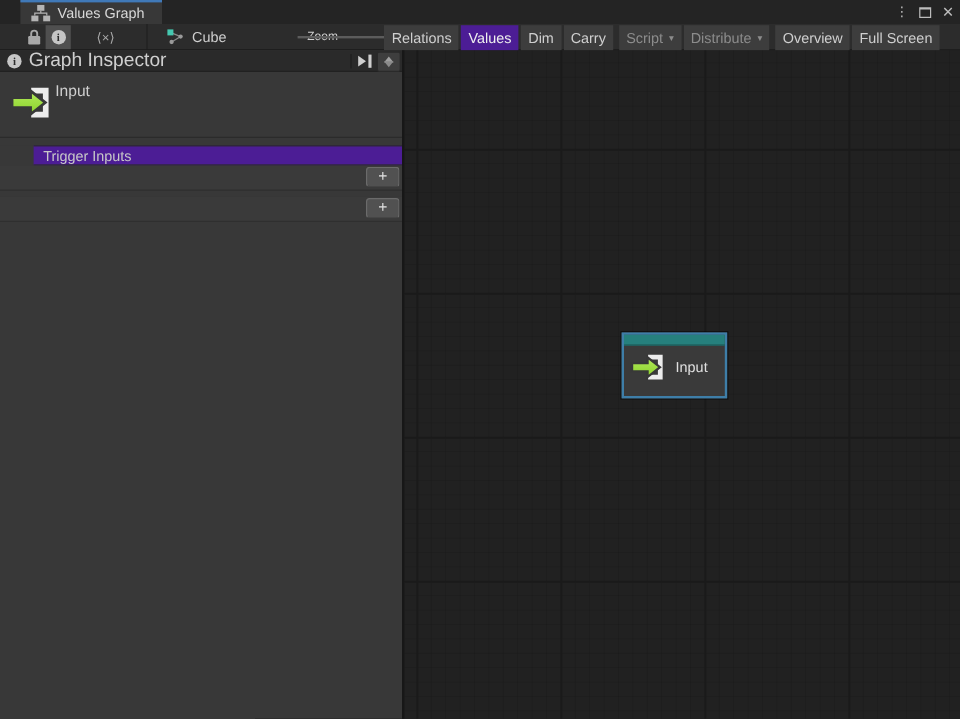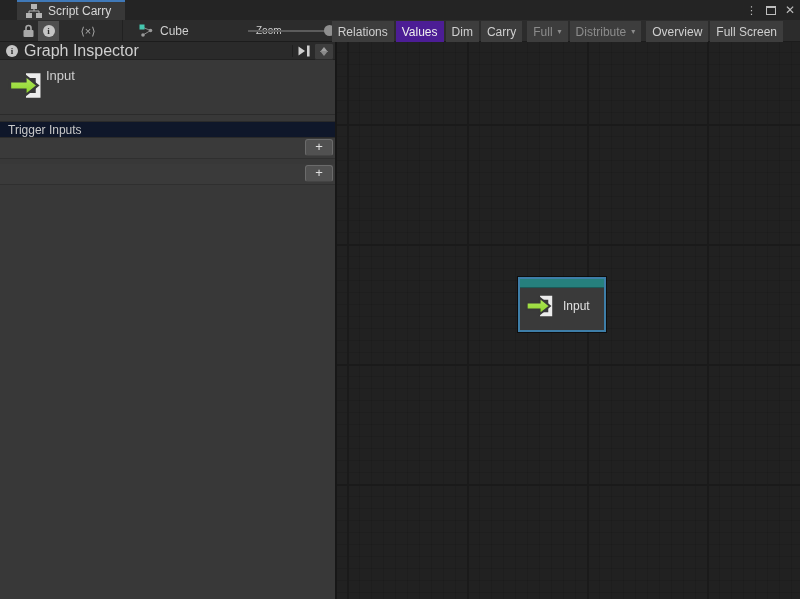--- a/index.html
+++ b/index.html
@@ -60,23 +60,23 @@
              border-left:4px solid transparent; border-right:4px solid transparent;
              border-bottom:5px solid #a0a0a0; }
   .spin-down { position:absolute; left:5px; bottom:3px; width:0; height:0;
                border-left:4px solid transparent; border-right:4px solid transparent;
                border-top:5px solid #8a8a8a; }
   .unit-head { position:relative; height:55px; border-bottom:1px solid #2b2b2b; background:#383838; }
   .unit-icon { position:absolute; left:8px; top:10px; }
   .unit-title { position:absolute; left:46px; top:8px; font-size:13px; color:#cfcfcf; }
   .spacer6 { height:6px; background:#383838; }
   .spacer5 { height:5px; background:#383838; }
-  .sect-label { height:17px; background:#0f172a; border-top:1px solid #2a2a2a;
+  .sect-label { height:17px; background:#4c1d95; border-top:1px solid #2a2a2a;
                 border-bottom:1px solid #2a2a2a; display:flex; align-items:center;
-                padding-left:8px; font-size:12px; color:#c8c8c8; }
+                padding-left:8px; font-size:12px; color:#c8c8c8;margin-left:28px; }
   .sect-row { position:relative; height:21px; background:#3a3a3a; border-bottom:1px solid #2f2f2f; }
   .add-btn { position:absolute; right:2px; top:1px; width:28px; height:17px; background:#515151;
              border:1px solid #6b6b6b; border-bottom-color:#444444; border-radius:3px;
              color:#e0e0e0; font-size:13px; line-height:14px; text-align:center; }
 
   
   .canvas { position:absolute; left:335px; top:42px; right:0; bottom:0;
             border-left:2px solid #171717; background-color:#212121;
             background-image:
               linear-gradient(90deg, #1a1a1a 2px, transparent 2px),
@@ -110,21 +110,21 @@
 <div class="window">
 
   <div class="tabbar">
     <div class="tab">
       <svg width="16" height="14" viewBox="0 0 16 14">
         <rect x="5" y="0" width="6" height="5" fill="#b4b4b4"></rect>
         <rect x="0" y="9" width="6" height="5" fill="#b4b4b4"></rect>
         <rect x="10" y="9" width="6" height="5" fill="#b4b4b4"></rect>
         <path d="M8 5 V7 M3 9 V7 H13 V9" stroke="#b4b4b4" fill="none"></path>
       </svg>
-      <span class="tab-label">Script Carry</span>
+      <span class="tab-label">Values Graph</span>
     </div>
     <div class="win-controls">
       <span class="kebab">⋮</span>
       <span class="maxbox"></span>
       <span class="closex">✕</span>
     </div>
   </div>
 
   <div class="toolbar">
     <svg class="lock-btn" viewBox="0 0 13 14">
@@ -149,21 +149,21 @@
     <div class="zoom-track"></div>
     <div class="zoom-handle"></div>
     <span class="zoom-value">1x</span>
 
     <div class="tb-buttons">
       <div class="tb-btn">Relations</div>
       <div class="tb-btn active">Values</div>
       <div class="tb-btn">Dim</div>
       <div class="tb-btn">Carry</div>
       <div class="tb-btn disabled gap">
-        <span>Full</span>
+        <span>Script</span>
         <span class="dd-arrow">▾</span>
       </div>
       <div class="tb-btn disabled">
         <span>Distribute</span>
         <span class="dd-arrow">▾</span>
       </div>
       <div class="tb-btn gap">Overview</div>
       <div class="tb-btn">Full Screen</div>
     </div>
   </div>

